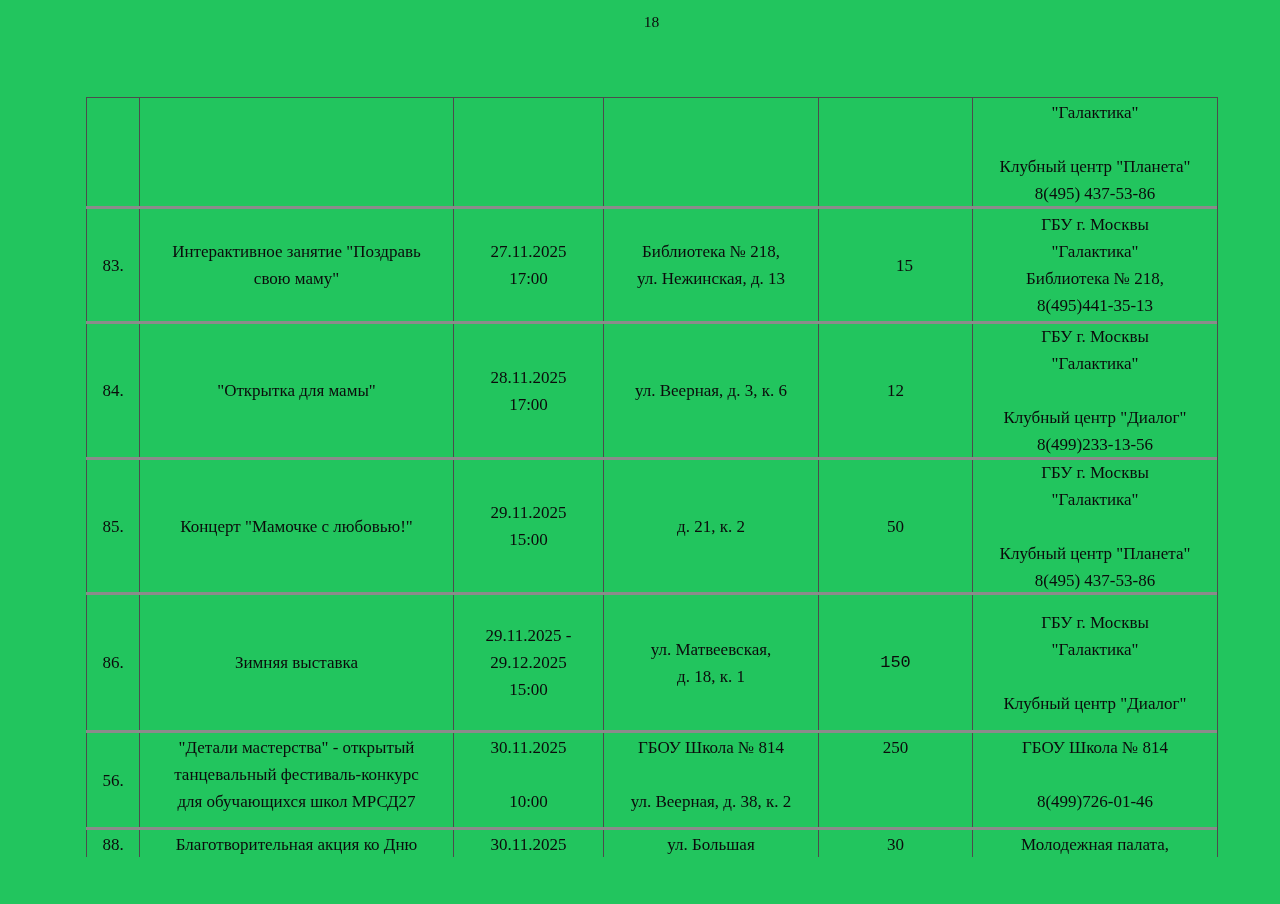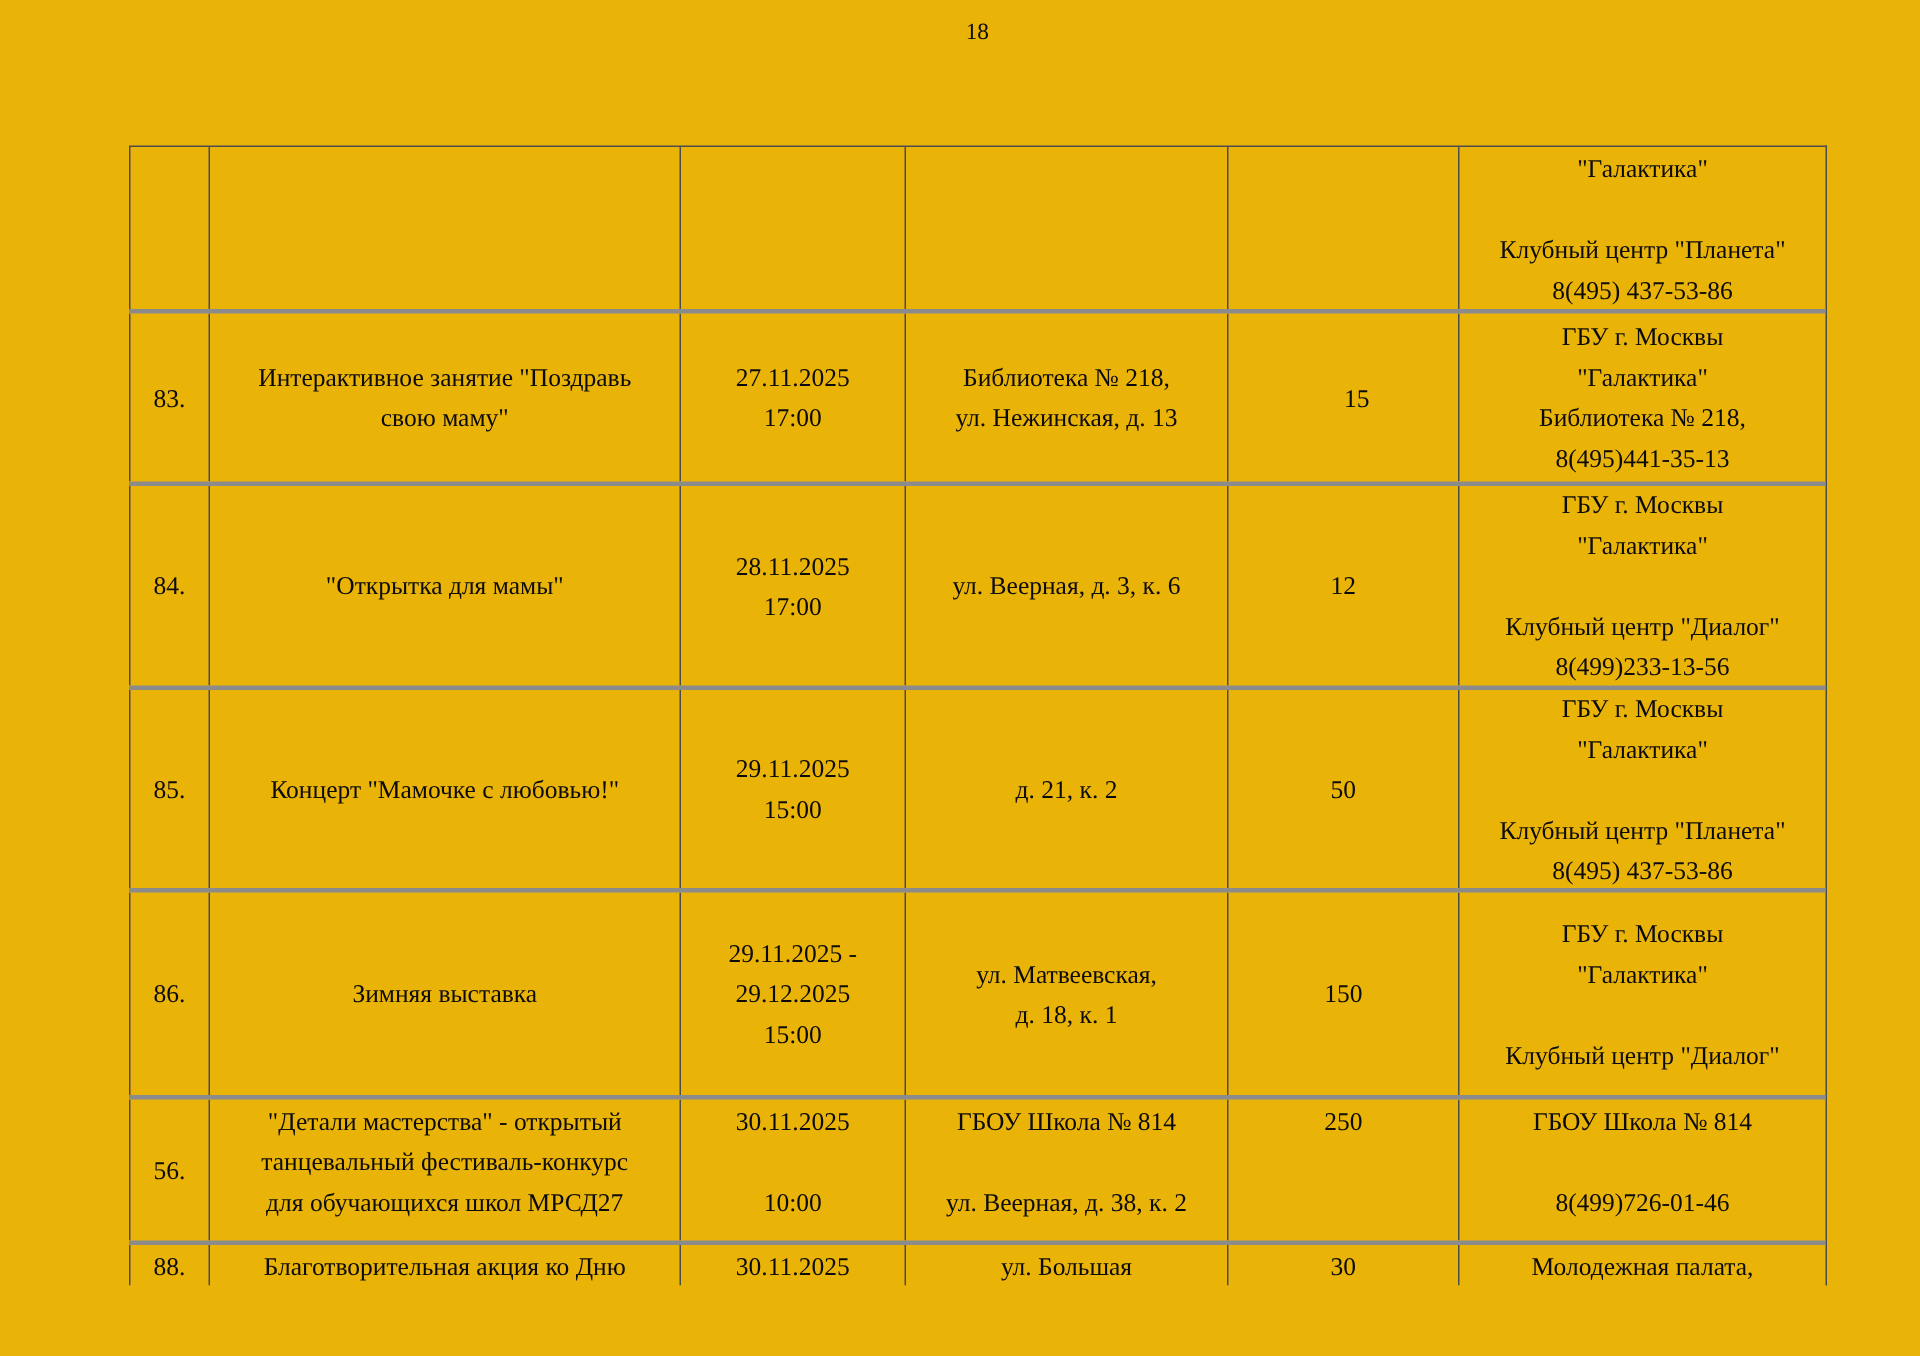--- a/index.html
+++ b/index.html
@@ -1,18 +1,18 @@
 <!DOCTYPE html>
 <html><head>
 <meta charset="utf-8">
 <style>
   * { margin:0; padding:0; box-sizing:border-box; }
   html,body { width:1280px; height:904px; background:#ffffff; }
   body { font-family:"Liberation Serif","DejaVu Serif",serif; color:#0b0b0b; }
-  .page { position:relative; width:1280px; height:904px; background:#eab308; overflow:hidden; }
+  .page { position:relative; width:1280px; height:904px; background:#22c55e; overflow:hidden; }
   .page-number { position:absolute; top:13px; left:86px; width:1131px; text-align:center; font-size:15.5px; }
   .events-table {
     position:absolute; top:97px; left:86px; width:1132px;
     border-top:1px solid #4c4c4c; border-right:1px solid #4c4c4c;
   }
   .row { display:flex; border-bottom:3px solid #8b8b8b; overflow:hidden; }
   .row.no-bottom { border-bottom:none; }
   .cell {
     border-left:1px solid #4c4c4c;
     display:flex; flex-direction:column; align-items:center;
@@ -131,21 +131,21 @@
         </div>
         <div class="cell v-middle" style="width: 150px; justify-content: center;">
           <div class="line">29.11.2025 -</div>
           <div class="line">29.12.2025</div>
           <div class="line">15:00</div>
         </div>
         <div class="cell v-middle" style="width: 215px;">
           <div class="line">ул. Матвеевская,</div>
           <div class="line">д. 18, к. 1</div>
         </div>
-        <div class="cell v-middle" style="width: 154px;">
+        <div class="cell v-middle" style="width: 154px; font-family: Liberation Mono, monospace;">
           <div class="line">150</div>
         </div>
         <div class="cell v-middle" style="width: 245px;">
           <div class="line">ГБУ г. Москвы</div>
           <div class="line">"Галактика"</div>
           <div class="line">&nbsp;</div>
           <div class="line">Клубный центр "Диалог"</div>
         </div>
       </div>
       <div class="row" style="height: 97px;">

